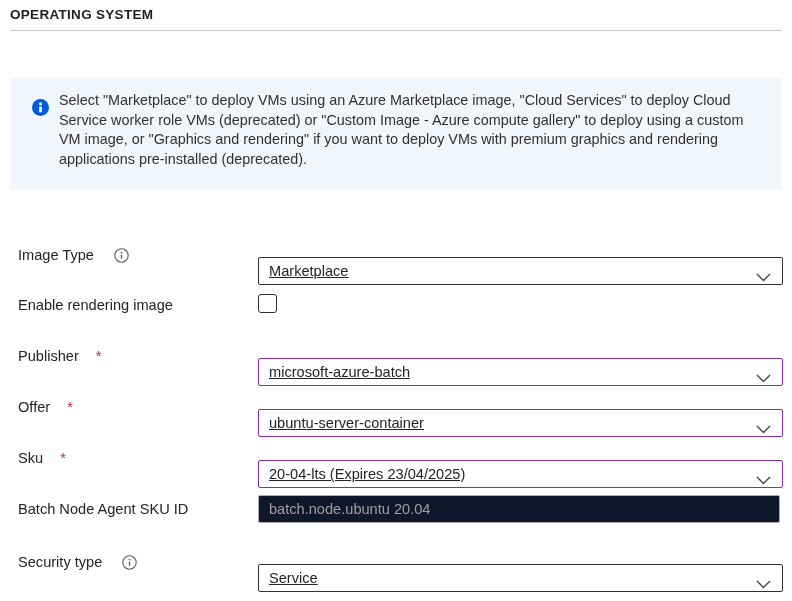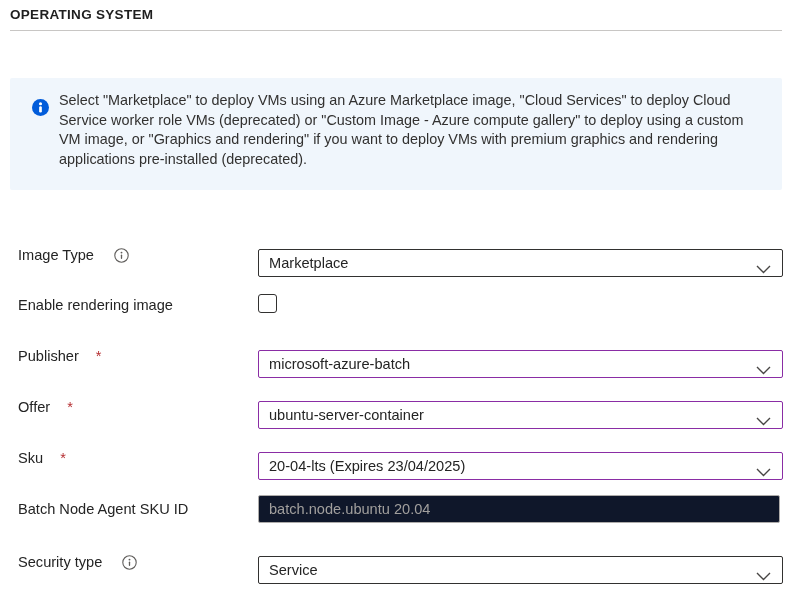--- a/index.html
+++ b/index.html
@@ -44,25 +44,25 @@
 
   .field-label {
     position: absolute; left: 10px; top: 0; height: 28px;
     display: flex; align-items: center; gap: 20px;
     font-size: 14.6px; color: #242424; white-space: nowrap; margin-left: 8px;
   }
   .required-mark { color: #b52e31; margin-left: -3px; font-size: 14.6px; }
   .tip-icon { display: inline-block; width: 15px; height: 15px; margin-top: 1px; cursor: pointer; }
 
   .dropdown {
-    position: absolute; left: 258px; top: 8px; width: 525px; height: 28px;
+    position: absolute; left: 258px; top: 16px; width: 525px; height: 28px;
     box-sizing: border-box; background: #ffffff;
     border: 1px solid #323130; border-radius: 2px;
     display: flex; align-items: center;
-    padding: 0 25px 0 10px; cursor: pointer;
+    padding: 0 25px 0 10px; cursor: pointer; text-decoration: underline;
   }
   .dropdown.modified { border-color: #8a2da5; }
   .dropdown .value {
     font-size: 14.6px; color: #242424; white-space: nowrap; overflow: hidden;
   }
   .dropdown .chevron { position: absolute; right: 11px; top: 10px; }
 
   .checkbox {
     position: absolute; left: 258px; top: 3px; width: 19px; height: 19px;
     box-sizing: border-box; background: #ffffff;

